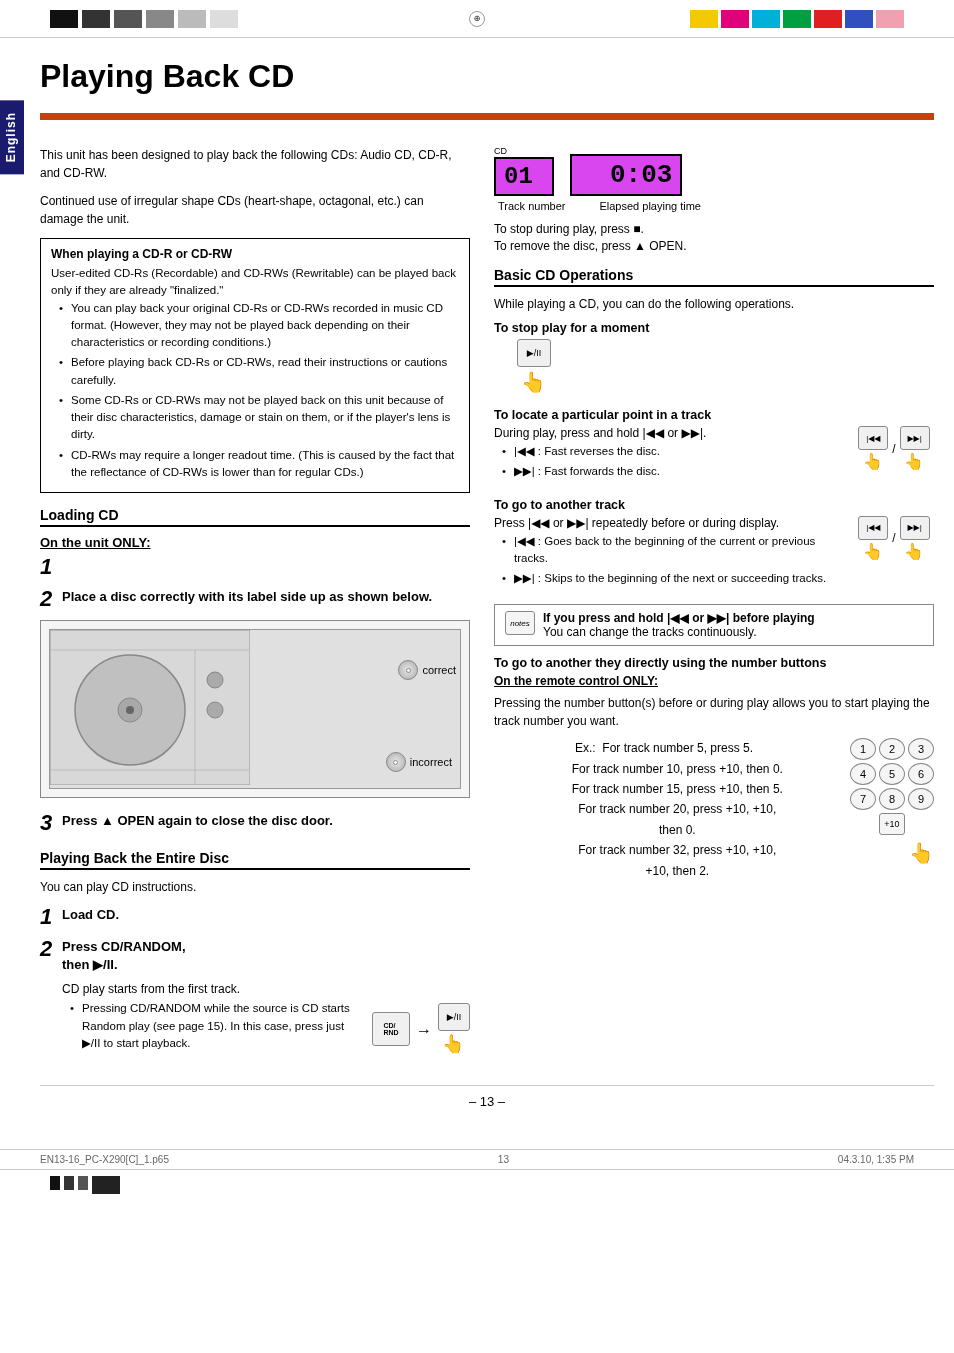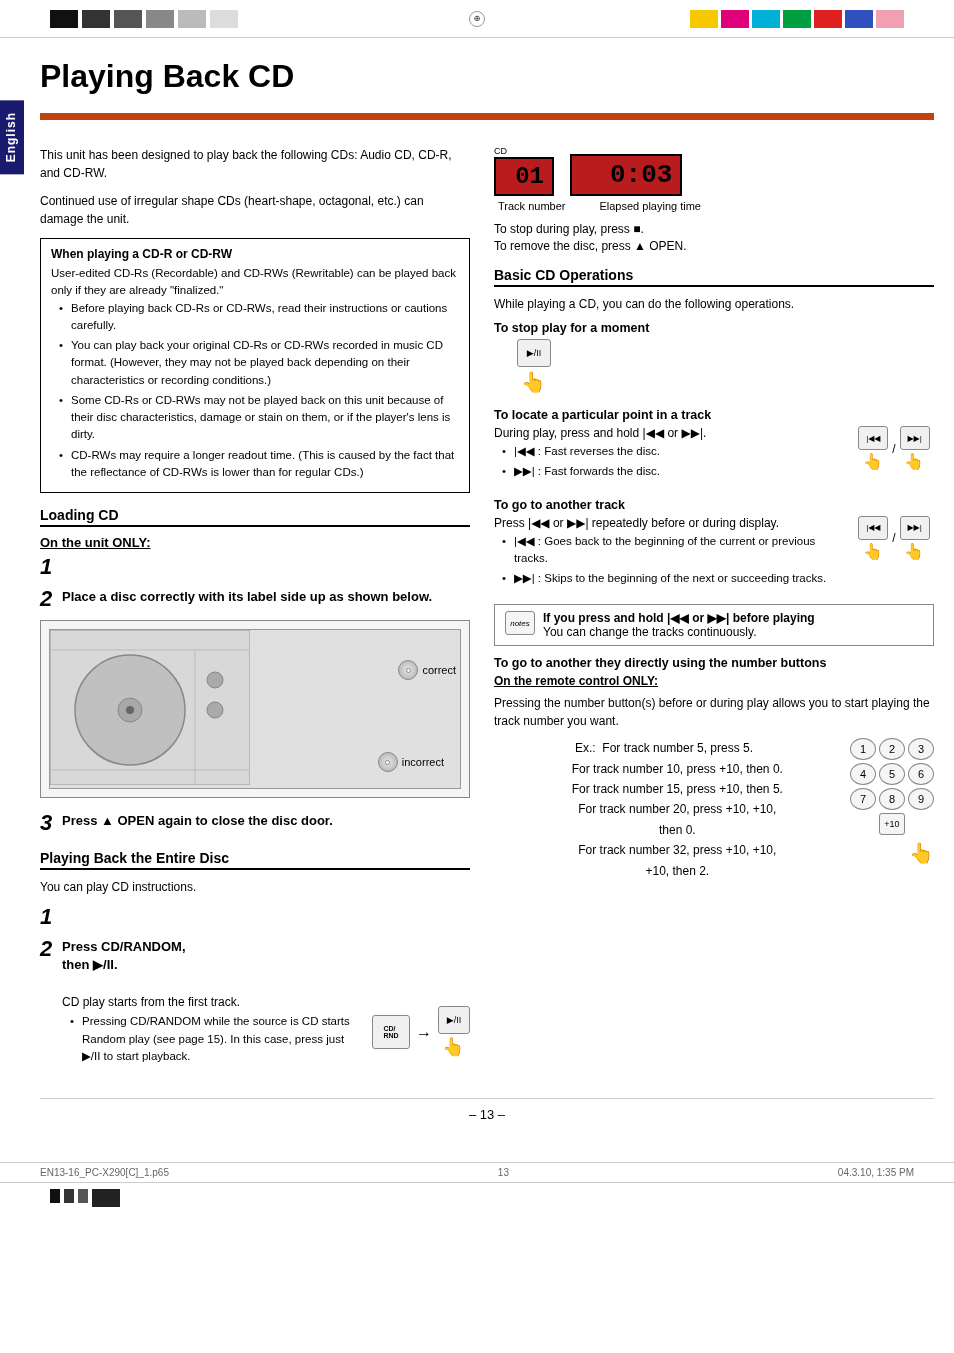--- a/index.html
+++ b/index.html
@@ -202,23 +202,23 @@
       gap: 10px;
       align-items: flex-start;
       background: #f5f5f5;
     }
     .display-box {
       border: 2px solid #000;
       padding: 4px 8px;
       font-size: 24px;
       font-family: 'Courier New', monospace;
       font-weight: bold;
-      background: #b91c1c;
+      background: #d946ef;
       min-width: 60px;
-      text-align: right;
+      text-align: left;
     }
 
     
     .bold { font-weight: bold; }
 
     
     .right-section { margin-bottom: 14px; }
 
     .operation-text {
       font-size: 12px;
@@ -378,22 +378,22 @@
 
     <div class="col-left">
 
       <p class="intro-text">This unit has been designed to play back the following CDs: Audio CD, CD-R, and CD-RW.</p>
       <p class="intro-text">Continued use of irregular shape CDs (heart-shape, octagonal, etc.) can damage the unit.</p>
 
       <div class="info-box">
         <div class="info-box-title">When playing a CD-R or CD-RW</div>
         <div class="info-box-text">User-edited CD-Rs (Recordable) and CD-RWs (Rewritable) can be played back only if they are already "finalized."</div>
         <ul class="bullet-list">
+          <li>You can play back your original CD-Rs or CD-RWs recorded in music CD format. (However, they may not be played back depending on their characteristics or recording conditions.)</li>
           <li>Before playing back CD-Rs or CD-RWs, read their instructions or cautions carefully.</li>
-          <li>You can play back your original CD-Rs or CD-RWs recorded in music CD format. (However, they may not be played back depending on their characteristics or recording conditions.)</li>
           <li>Some CD-Rs or CD-RWs may not be played back on this unit because of their disc characteristics, damage or stain on them, or if the player's lens is dirty.</li>
           <li>CD-RWs may require a longer readout time. (This is caused by the fact that the reflectance of CD-RWs is lower than for regular CDs.)</li>
         </ul>
       </div>
 
       <div class="section-header">Loading CD</div>
 
       <div class="underline-header">On the unit ONLY:</div>
 
       <div class="step">
@@ -423,51 +423,52 @@
             <circle cx="165" cy="50" r="8" fill="#aaa" stroke="#888"></circle>
             <circle cx="165" cy="80" r="8" fill="#aaa" stroke="#888"></circle>
           </svg>
           
           <div style="position:absolute; right:4px; top:30px; font-size:11px; display:flex; align-items:center; gap:4px;">
             <div style="width:20px;height:20px;border-radius:50%;background:radial-gradient(#e8e8e8,#aaa);border:1px solid #888;display:flex;align-items:center;justify-content:center;">
                 <div style="width:5px;height:5px;border-radius:50%;background:#fff;border:1px solid #888;"></div>
               </div>
             <span>correct</span>
           </div>
-          <div style="position:absolute; right:16px; bottom:16px; font-size:11px; display:flex; align-items:center; gap:4px;">
+          <div style="position:absolute; right:8px; bottom:16px; font-size:11px; display:flex; align-items:center; gap:4px;">
             <div style="width:20px;height:20px;border-radius:50%;background:radial-gradient(#e8e8e8,#aaa);border:1px solid #888;display:flex;align-items:center;justify-content:center;">
                 <div style="width:5px;height:5px;border-radius:50%;background:#fff;border:1px solid #888;"></div>
               </div>
             <span>incorrect</span>
           </div>
         </div>
       </div>
 
       <div class="step">
         <div class="step-number">3</div>
         <div class="step-text">Press ▲ OPEN again to close the disc door.</div>
       </div>
 
       <div class="playing-back-section">
         <div class="section-header">Playing Back the Entire Disc</div>
 
         <p class="intro-text">You can play CD instructions.</p>
 
         <div class="step">
           <div class="step-number">1</div>
+          <div class="step-text">Load CD.</div>
         </div>
 
         <div class="step">
           <div class="step-number">2</div>
           <div style="flex:1">
             <div class="step-text">
               <span>Press CD/RANDOM,</span><br>
               <span>then ▶/II.</span>
             </div>
-            <div style="display:flex; gap:16px; align-items:center; margin-top:21px;">
+            <div style="display:flex; gap:16px; align-items:flex-end; margin-top:8px;">
               <div style="flex:1">
                 <p style="font-size:12px;font-weight:normal; margin-bottom:4px;">CD play starts from the first track.</p>
                 <ul class="bullet-list">
                   <li>Pressing CD/RANDOM while the source is CD starts Random play (see page 15). In this case, press just ▶/II to start playback.</li>
                 </ul>
               </div>
 
               <div style="display:flex; gap:6px; align-items:center; flex-shrink:0;">
                 <div style="width:38px;height:34px;border:1px solid #888;border-radius:3px;background:#f0f0f0;display:flex;align-items:center;justify-content:center;font-size:7px;font-weight:bold;">CD/<br>RND</div>
                 <div style="font-size:16px;">→</div>

